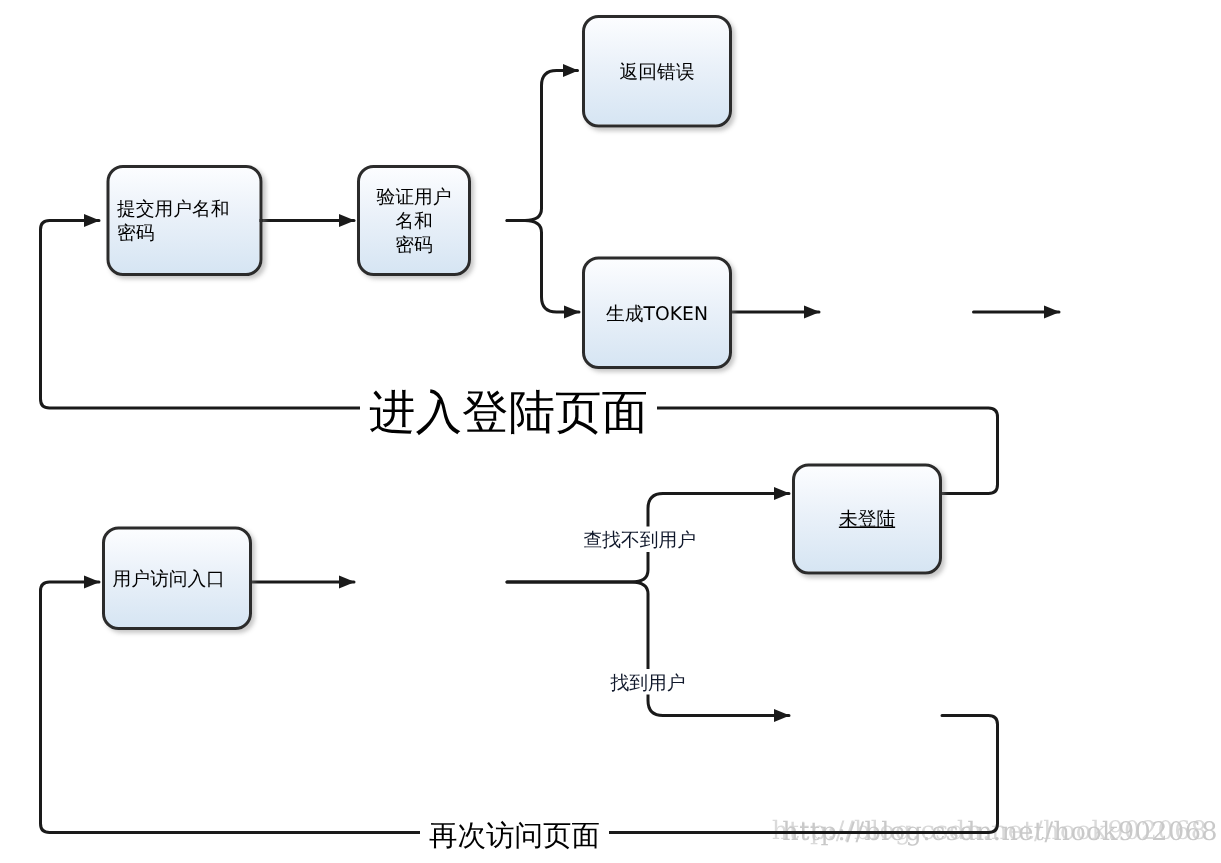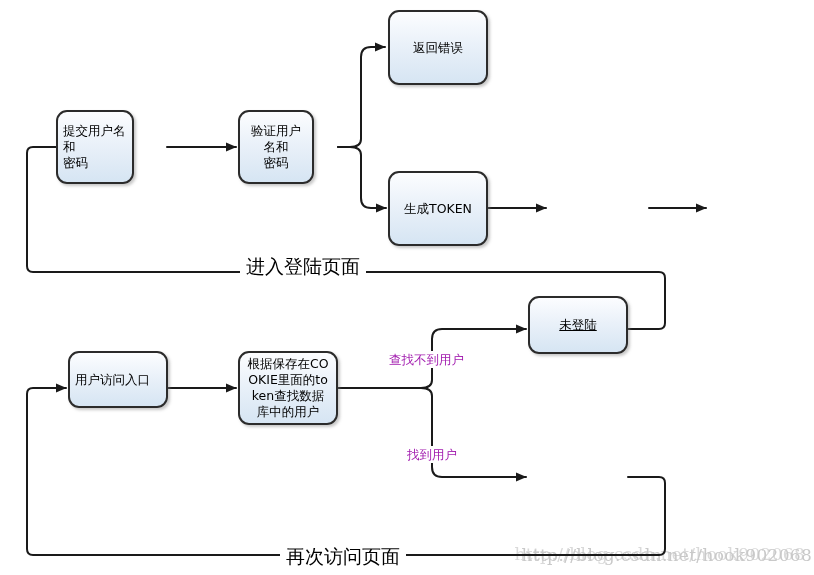--- a/index.html
+++ b/index.html
@@ -28,31 +28,31 @@
   .node .node-label{
     width:100%;
     font-size:12.5px;line-height:1.28;color:#000;
     text-align:center;
     white-space:pre-line;
   }
   .node.align-left .node-label{text-align:left;}
   
   .edge-label{
     position:absolute;z-index:4;
-    background:#ffffff;color:#a21caf;
+    background:#ffffff;color:#0f172a;
     font-size:12.5px;line-height:1.2;
     padding:1px 3px;white-space:nowrap;
   }
   .loop-label{
     position:absolute;z-index:4;
     background:#ffffff;color:#000;
     font-family:"DejaVu Serif","Liberation Serif",serif;
     padding:0 6px;white-space:nowrap;
   }
-  .loop-label.enter{left:240px;top:254px;font-size:19px;}
+  .loop-label.enter{left:240px;top:254px;font-size:31px;}
   .loop-label.revisit{left:248px;top:544px;font-size:19px;margin-left:32px;}
   
   .watermark{
     position:absolute;z-index:1;
     right:2px;top:545px;
     font-family:"DejaVu Serif","Liberation Serif",serif;
     font-size:17px;letter-spacing:0.3px;
     color:#c9c9c9;
     text-shadow:-7px -1px 0 #dadada;
     white-space:nowrap;
@@ -86,52 +86,46 @@
 
     <path class="edge" d="M 628 477 H 659 Q 665 477 665 483 V 549 Q 665 555 659 555 H 33 Q 27 555 27 549 V 394 Q 27 388 33 388 H 66" marker-end="url(#arrow)"></path>
 
     <path class="edge" d="M 168 388 H 236" marker-end="url(#arrow)"></path>
 
     <path class="edge" d="M 338 388 H 421 Q 432 388 432 380 V 339 Q 432 329 442 329 H 526" marker-end="url(#arrow)"></path>
 
     <path class="edge" d="M 338 388 H 421 Q 432 388 432 396 V 467 Q 432 477 442 477 H 526" marker-end="url(#arrow)"></path>
   </svg>
 
-  <div class="node align-left" style="left:56px;top:110px;width:78px;height:74px;">
+  <div class="node align-left" style="left:71px;top:110px;width:104px;height:74px;">
     <span class="node-label">提交用户名和
 密码</span>
   </div>
 
   <div class="node" style="left:238px;top:110px;width:76px;height:74px;">
     <span class="node-label">验证用户名和
 密码</span>
   </div>
 
   <div class="node" style="left:388px;top:10px;width:100px;height:75px;">
     <span class="node-label">返回错误</span>
   </div>
 
   <div class="node" style="left:388px;top:171px;width:100px;height:75px;">
     <span class="node-label">生成TOKEN</span>
   </div>
 
 
 
-  <div class="node align-left" style="left:68px;top:351px;width:100px;height:57px;">
+  <div class="node align-left" style="left:68px;top:351px;width:100px;height:69px;">
     <span class="node-label">用户访问入口</span>
   </div>
 
-  <div class="node" style="left:238px;top:351px;width:100px;height:74px;">
-    <span class="node-label">根据保存在CO
-OKIE里面的to
-ken查找数据
-库中的用户</span>
-  </div>
 
-  <div class="node" style="left:528px;top:296px;width:100px;height:58px;text-decoration:underline;">
+  <div class="node" style="left:528px;top:309px;width:100px;height:74px;text-decoration:underline;">
     <span class="node-label">未登陆</span>
   </div>
 
 
   <div class="edge-label" style="left:386px;top:351px;">查找不到用户</div>
 
   <div class="edge-label" style="left:404px;top:424px;margin-top:22px;">找到用户</div>
 
   <div class="loop-label enter">进入登陆页面</div>
 

